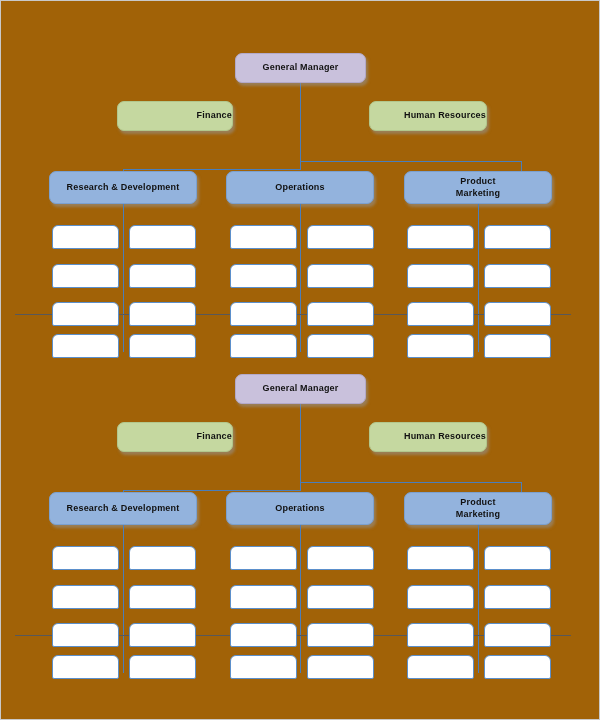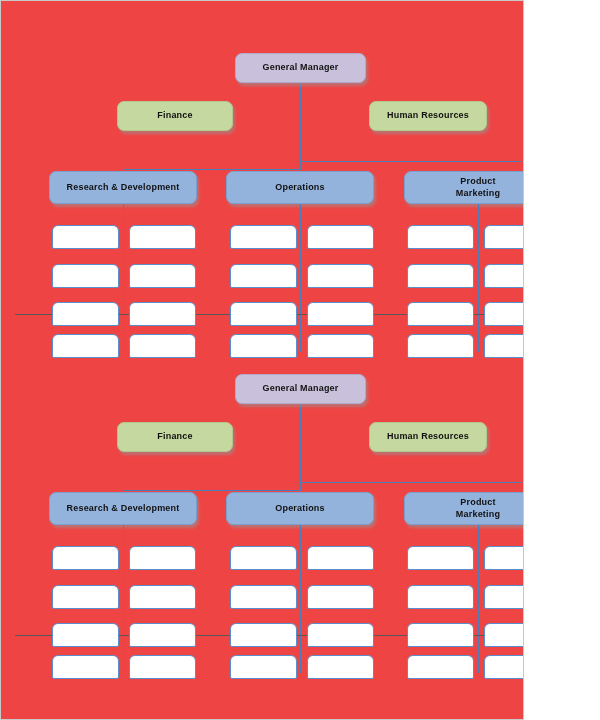--- a/index.html
+++ b/index.html
@@ -5,23 +5,23 @@
   html, body {
     margin: 0;
     padding: 0;
     background: #ffffff;
   }
   body {
     font-family: "Liberation Sans", sans-serif;
   }
   #page {
     position: relative;
-    width: 524px;
+    width: 600px;
     height: 720px;
-    background: #ef4444;
+    background: #a16207;
     border: 1px solid #c9c9c9;
     box-sizing: border-box;
     overflow: hidden;
   }
   .chart-section {
     position: absolute;
     left: 0;
     width: 600px;
     height: 340px;
   }
@@ -64,20 +64,21 @@
     line-height: 1.25;
     box-shadow: 2px 3px 3px rgba(150,150,150,0.55);
   }
   .node-gm {
     background: #c9c1dc;
     border: 1px solid #b3a9c9;
   }
   .node-green {
     background: #c5d8a0;
     border: 1px solid #b2c78c;
+    justify-content: flex-end;
   }
   .node-blue {
     background: #93b3dd;
     border: 1px solid #7ba0cf;
   }
 
   
   .leaf {
     position: absolute;
     box-sizing: border-box;

